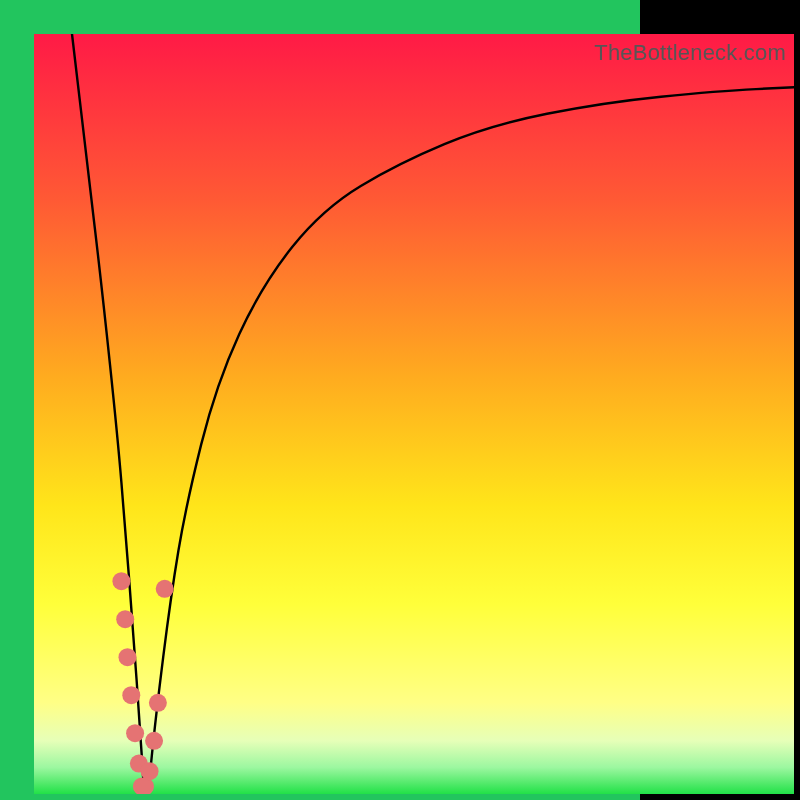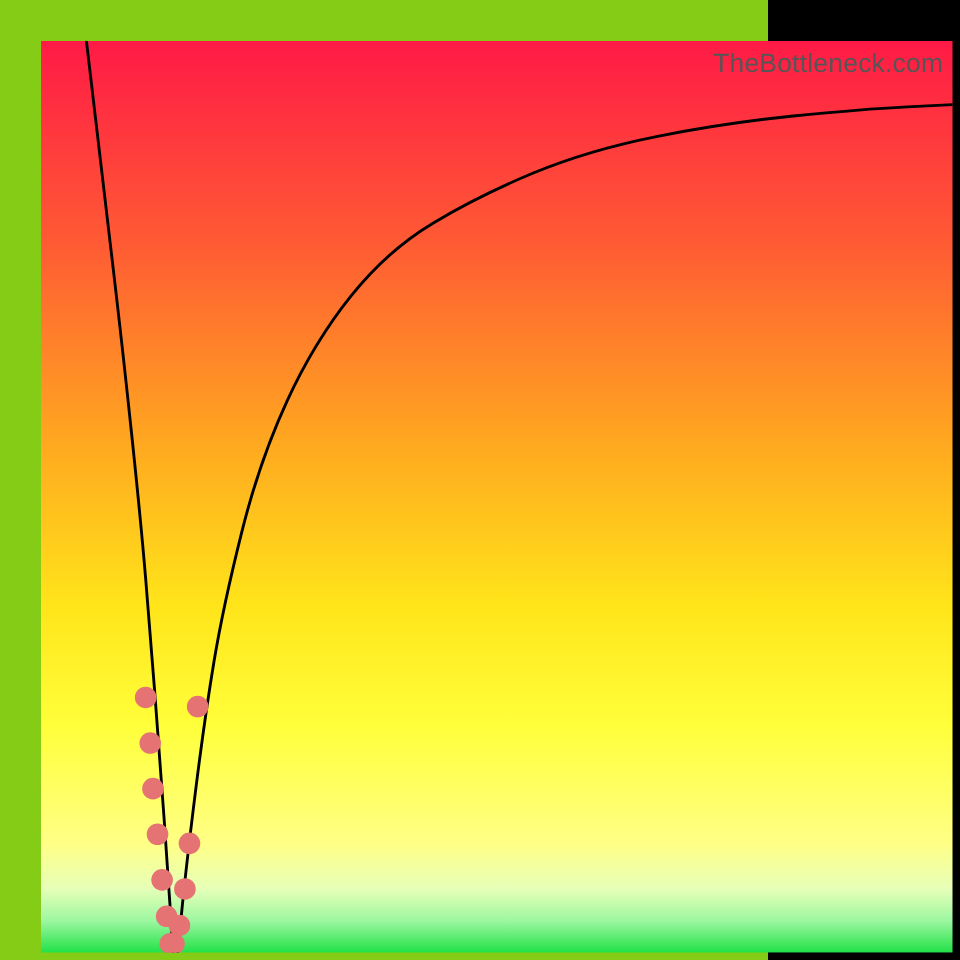--- a/index.html
+++ b/index.html
@@ -9,21 +9,21 @@
     height: 800px;
     background: #000;
     overflow: hidden;
   }
   .frame {
     position: absolute;
     left: 0;
     top: 0;
     width: 640px;
     height: 800px;
-    background: #84cc16;
+    background: #22c55e;
   }
   .plot {
     position: absolute;
     left: 34px;
     top: 34px;
     width: 760px;
     height: 760px;
     overflow: hidden;
   }
   .gradient {

